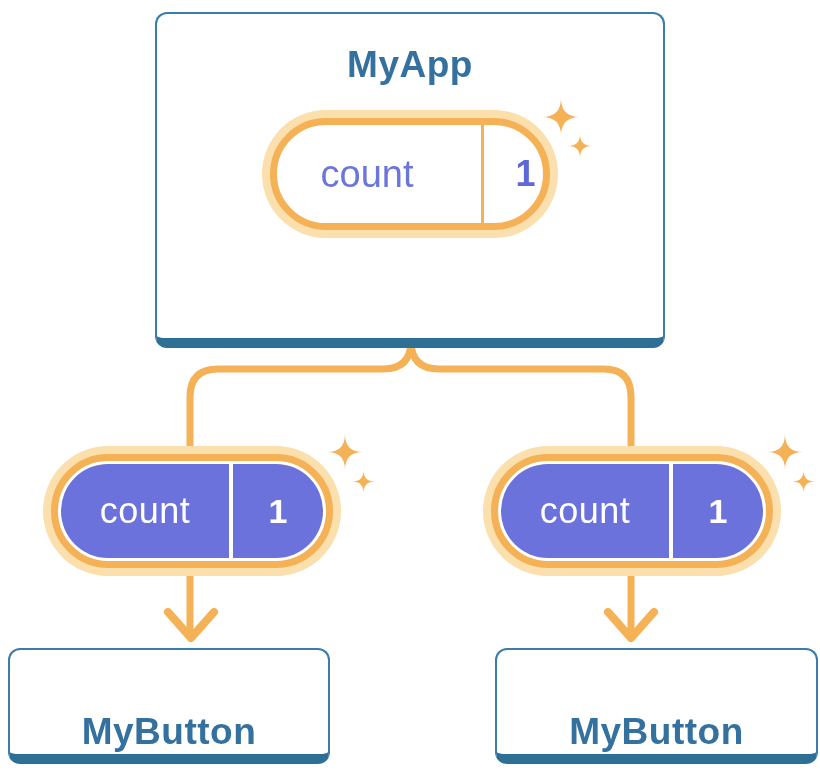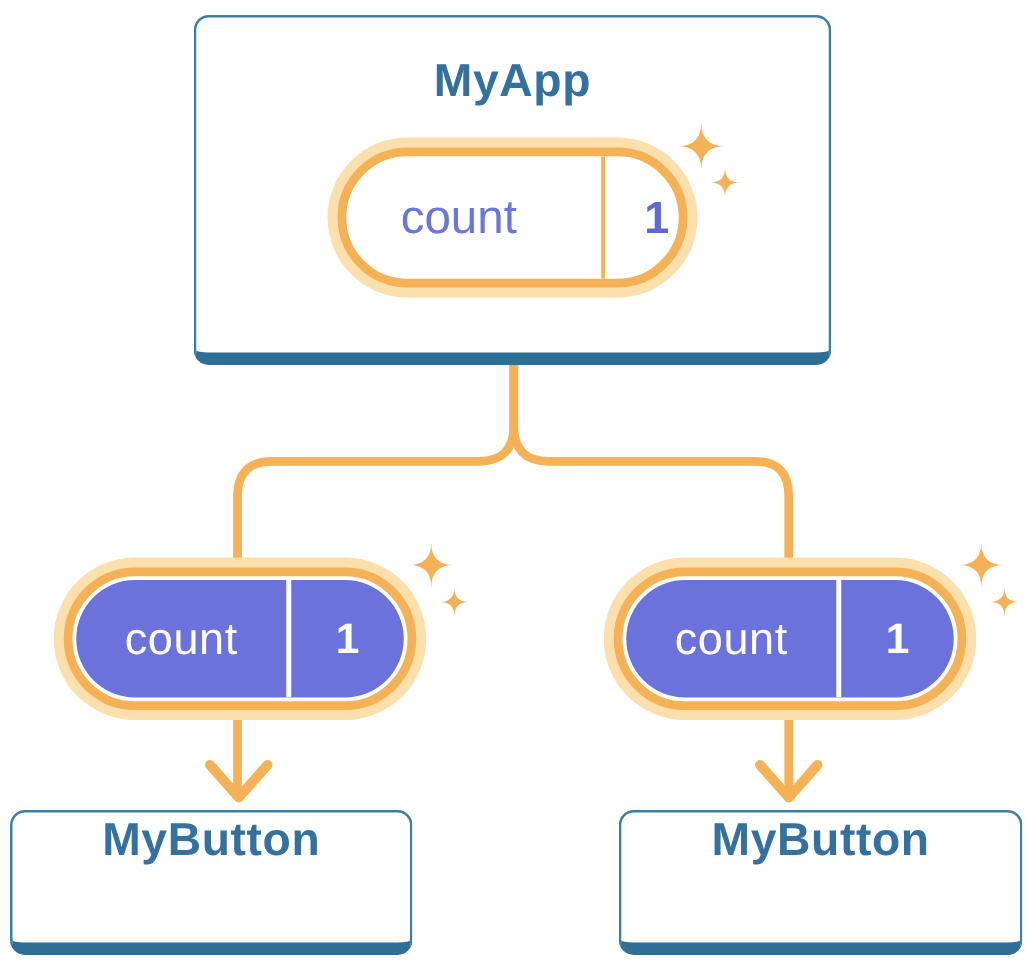--- a/index.html
+++ b/index.html
@@ -18,22 +18,22 @@
     position:relative;width:820px;height:770px;background:#fff;overflow:hidden;
     font-family:"Liberation Sans", sans-serif;
   }
   .connector-svg{position:absolute;left:0;top:0;z-index:1;}
   .card{
     position:absolute;background:var(--card_bg);
     border:2px solid var(--card_border);
     border-bottom:10px solid var(--card_shadow);
     border-radius:12px;box-sizing:border-box;z-index:2;
   }
-  .card-root{left:155px;top:12px;width:510px;height:280px;display:flex;flex-direction:column;align-items:center;}
-  .card-leaf{display:flex;align-items:flex-start;justify-content:center;}
+  .card-root{left:155px;top:12px;width:510px;height:336px;display:flex;flex-direction:column;align-items:center;}
+  .card-leaf{display:flex;align-items:flex-end;justify-content:center;}
   .card-leaf-left{left:8px;top:648px;width:322px;height:116px;}
   .card-leaf-right{left:495px;top:648px;width:323px;height:116px;}
   .card-title{
     color:var(--title_text);font-size:37px;font-weight:700;line-height:44px;
     letter-spacing:0.5px;
   }
   .card-root .card-title{margin-top:29px;}
   .pill-wrap{position:relative;z-index:3;}
   .pill-wrap-root{margin-top:23px;}
   .pill-wrap-left{position:absolute;left:43px;top:446px;}

